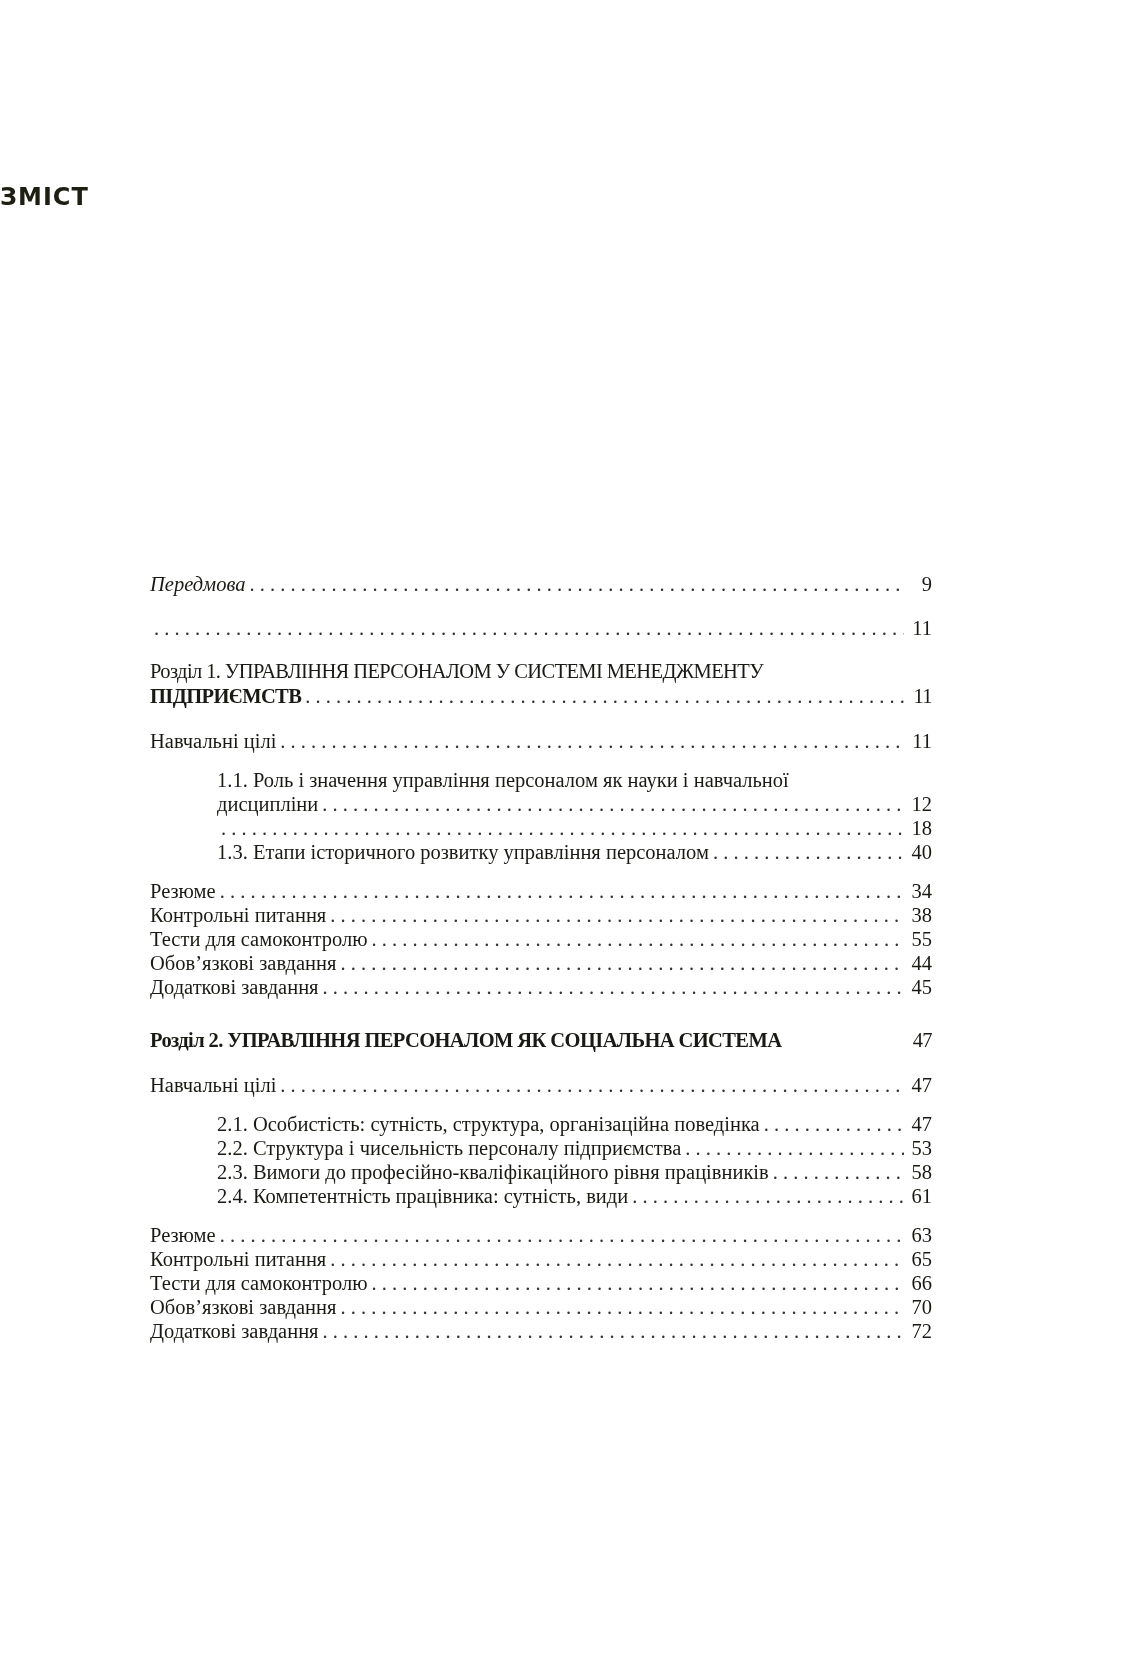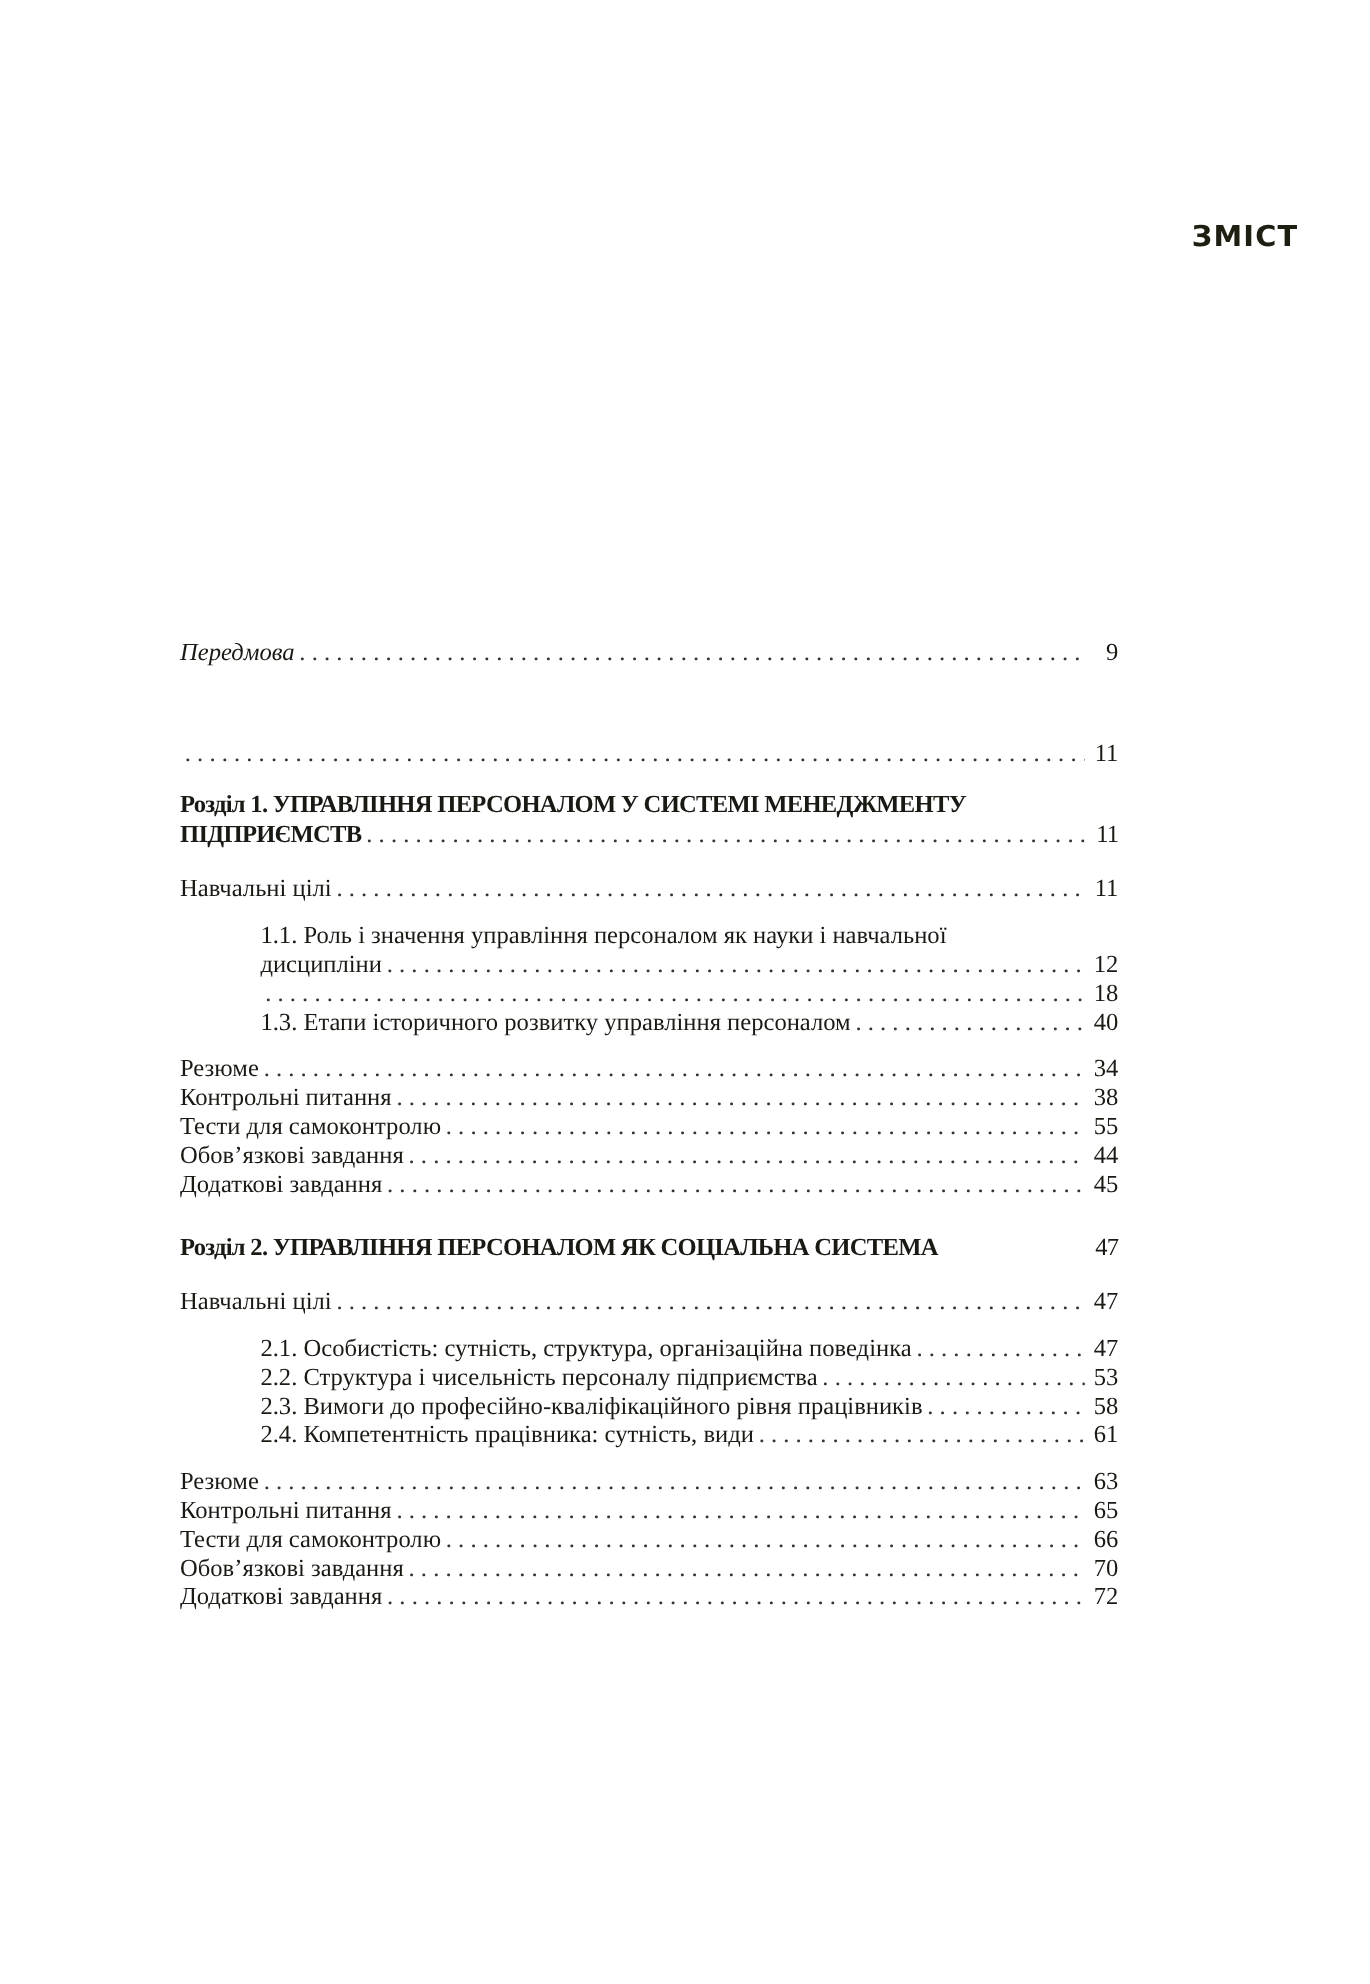--- a/index.html
+++ b/index.html
@@ -1,27 +1,27 @@
 <!DOCTYPE html>
 <html><head>
 <meta charset="utf-8">
 <style>
   html, body { margin:0; padding:0; background:#ffffff; }
   body { width:1142px; height:1653px; position:relative; overflow:hidden; color:#1a1a14; }
-  .title { position:absolute; top:183px; left:0; width:1082px; text-align:right;
+  .title { position:absolute; top:183px; left:0; width:1082px; text-align:left;
     font-family:"DejaVu Sans", sans-serif; font-weight:bold; font-size:24px; letter-spacing:1px; color:#1e1e12; }
   .toc { position:absolute; left:150px; width:782px; top:0; }
   .row { position:absolute; left:0; width:782px; display:flex; align-items:baseline;
     font-family:"Liberation Serif", serif; font-size:20.5px; line-height:24px; white-space:nowrap; }
   .row .label { flex:0 0 auto; }
   .row .dots { flex:1 1 auto; overflow:hidden; margin:0 6px 0 4px; letter-spacing:6px; color:#333; }
   .row .dots::after { content:". . . . . . . . . . . . . . . . . . . . . . . . . . . . . . . . . . . . . . . . . . . . . . . . . . . . . . . . . . . . . . . . . . . . . . . . . . . . . . . . . . ."; letter-spacing:0; }
   .row .page { flex:0 0 auto; min-width:22px; text-align:right; }
   .row.nodots .dots::after { content:""; }
-  .italic .label { font-style:italic; }
+  .italic .label { font-style:italic;margin-top:40px; }
   .bold .label { font-weight:bold; }
   .sub { left:67px; width:715px; }
   .wrapfirst { position:absolute; font-family:"Liberation Serif", serif; font-size:20.5px; line-height:24px; white-space:nowrap; }
 </style>
 </head>
 <body>
 
 <div class="title">ЗМІСТ</div>
 
 <div class="toc">
@@ -30,21 +30,21 @@
     <span class="label">Передмова</span>
     <span class="dots"></span>
     <span class="page">9</span>
   </div>
 
   <div class="row" style="top:616px;width:782px">
     <span class="dots"></span>
     <span class="page">11</span>
   </div>
 
-  <div class="wrapfirst" style="top:659px;left:0;font-weight:bold;letter-spacing:-0.6px">Розділ 1. УПРАВЛІННЯ ПЕРСОНАЛОМ У СИСТЕМІ МЕНЕДЖМЕНТУ</div>
+  <div class="wrapfirst" style="top:659px;left:0;font-weight:normal;letter-spacing:-0.6px">Розділ 1. УПРАВЛІННЯ ПЕРСОНАЛОМ У СИСТЕМІ МЕНЕДЖМЕНТУ</div>
   <div class="row bold" style="top:684px;letter-spacing:-0.6px">
     <span class="label">ПІДПРИЄМСТВ</span>
     <span class="dots" style="font-weight:normal;letter-spacing:6px"></span>
     <span class="page" style="font-weight:normal">11</span>
   </div>
 
   <div class="row" style="top:729px">
     <span class="label">Навчальні цілі</span>
     <span class="dots"></span>
     <span class="page">11</span>

